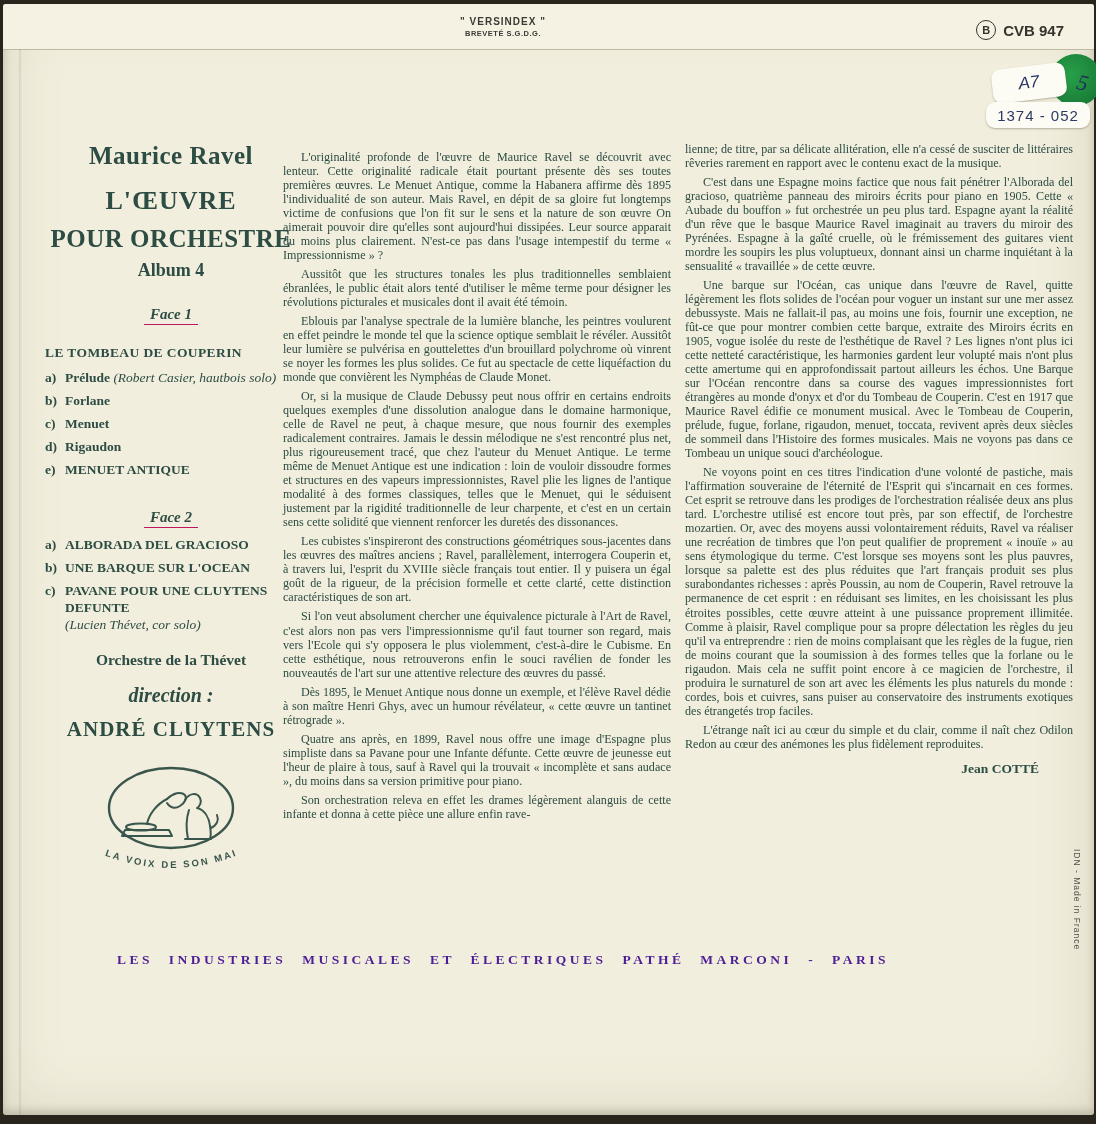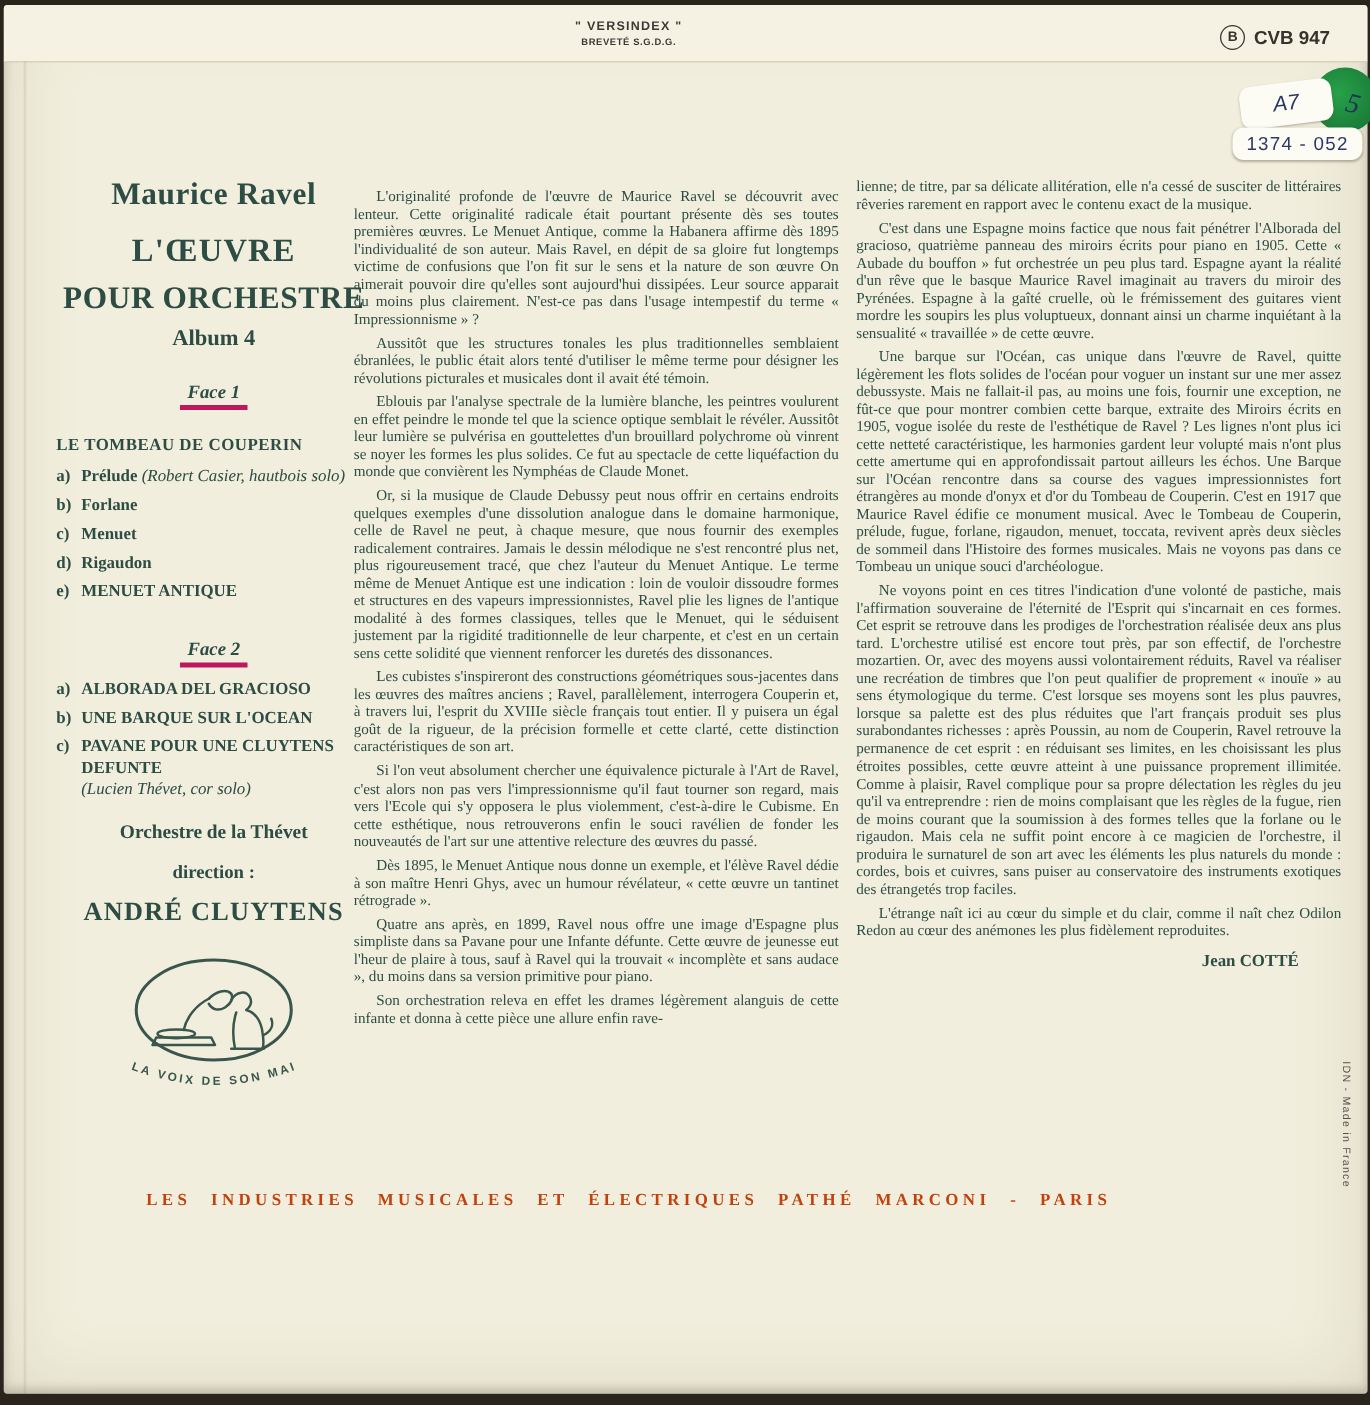--- a/index.html
+++ b/index.html
@@ -31,44 +31,44 @@
   .stickerB{top:98px;right:4px;width:104px;height:26px;display:flex;align-items:center;justify-content:center;
             font-size:15px;letter-spacing:1px;color:#2c3a66;}
 
   
   .leftcol{position:absolute;left:42px;top:138px;width:252px;text-align:center;}
   .artist{font-size:25px;font-weight:bold;letter-spacing:.5px;}
   .t1{font-size:26px;font-weight:bold;margin-top:16px;letter-spacing:1px;}
   .t2{font-size:25px;font-weight:bold;margin-top:9px;letter-spacing:.5px;}
   .album{font-size:18px;font-weight:bold;margin-top:7px;}
   .face{font-size:15px;font-weight:bold;font-style:italic;display:inline-block;margin-top:25px;
-        border-bottom:4px solid #be185d;padding:0 6px 1px;}
+        border-bottom:1px solid #be185d;padding:0 6px 1px;}
   .work{font-size:13.5px;font-weight:bold;text-align:left;margin-top:20px;letter-spacing:.4px;}
   .tracks{margin-top:9px;text-align:left;}
   .trk{display:flex;font-size:13.5px;margin-bottom:6px;line-height:1.25;}
   .trk .ltr{width:20px;flex:0 0 20px;font-weight:bold;}
   .trk .ttl{font-weight:bold;}
   .trk .note{font-weight:normal;font-style:italic;}
   .noteline{display:block;font-weight:normal;}
   .orch{font-size:15.5px;font-weight:bold;margin-top:16px;line-height:1.3;}
-  .dirlabel{font-size:15px;font-weight:bold;margin-top:14px;}
+  .dirlabel{font-size:20px;font-weight:bold;margin-top:14px;font-style:italic;}
   .conductor{font-size:21px;font-weight:bold;margin-top:10px;letter-spacing:1px;}
   .logo{margin-top:14px;}
   .logo svg{color:#3a564c;}
 
   
   .col{position:absolute;width:388px;font-size:12.1px;line-height:1.16;text-align:justify;}
   .colmid{left:280px;top:146px;}
   .colright{left:682px;top:138px;}
   .col p{margin:0 0 5px 0;text-indent:18px;}
   .col p.noindent{text-indent:0;}
   .signature{text-align:right;font-weight:bold;font-size:13.5px;padding-right:34px;margin-top:10px;}
 
   .publisher{position:absolute;left:0;width:1000px;top:948px;text-align:center;font-weight:bold;
-             font-size:13.5px;letter-spacing:3.5px;word-spacing:9px;color:#c2410c;}
+             font-size:13.5px;letter-spacing:3.5px;word-spacing:9px;color:#4c1d95;}
   .edgetext{position:absolute;right:12px;top:845px;writing-mode:vertical-rl;
             font-family:"Liberation Sans","DejaVu Sans",sans-serif;font-size:8.5px;color:#55514a;letter-spacing:1px;}
 </style>
 </head>
 <body>
 
 <div class="stage">
   <div class="sleeve">
     <div class="topflap"></div>
     <div class="crease"></div>

